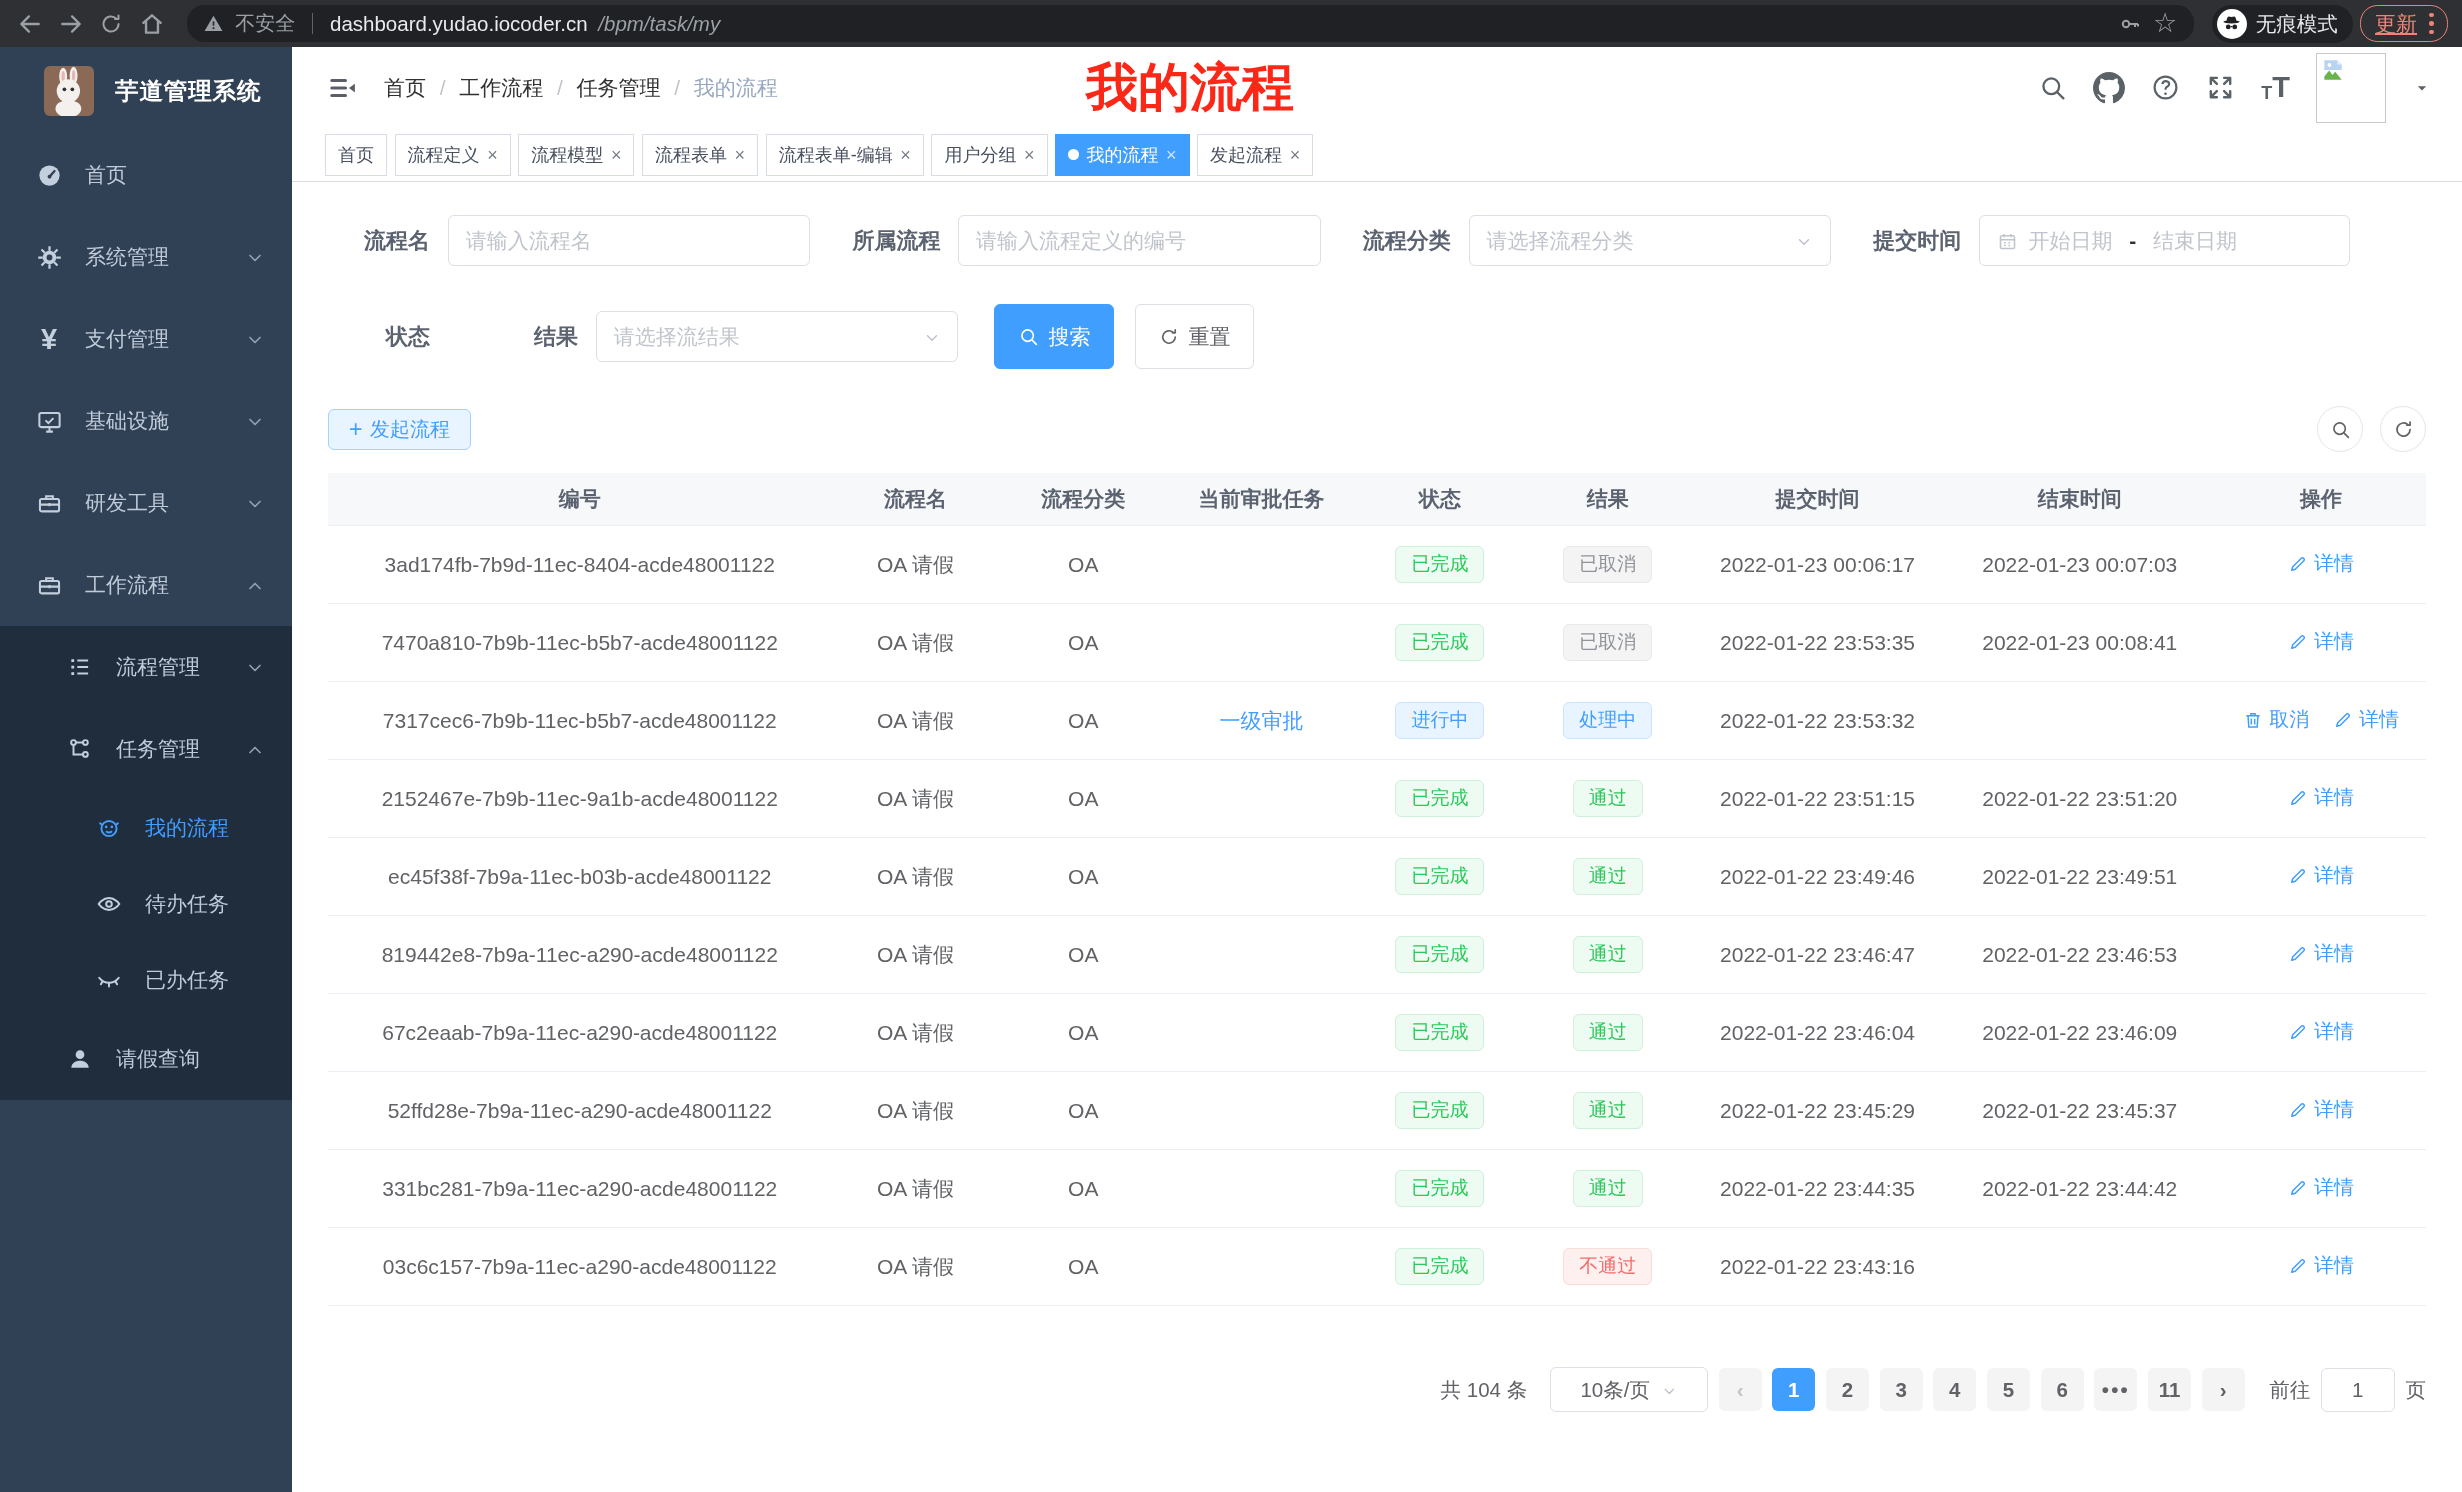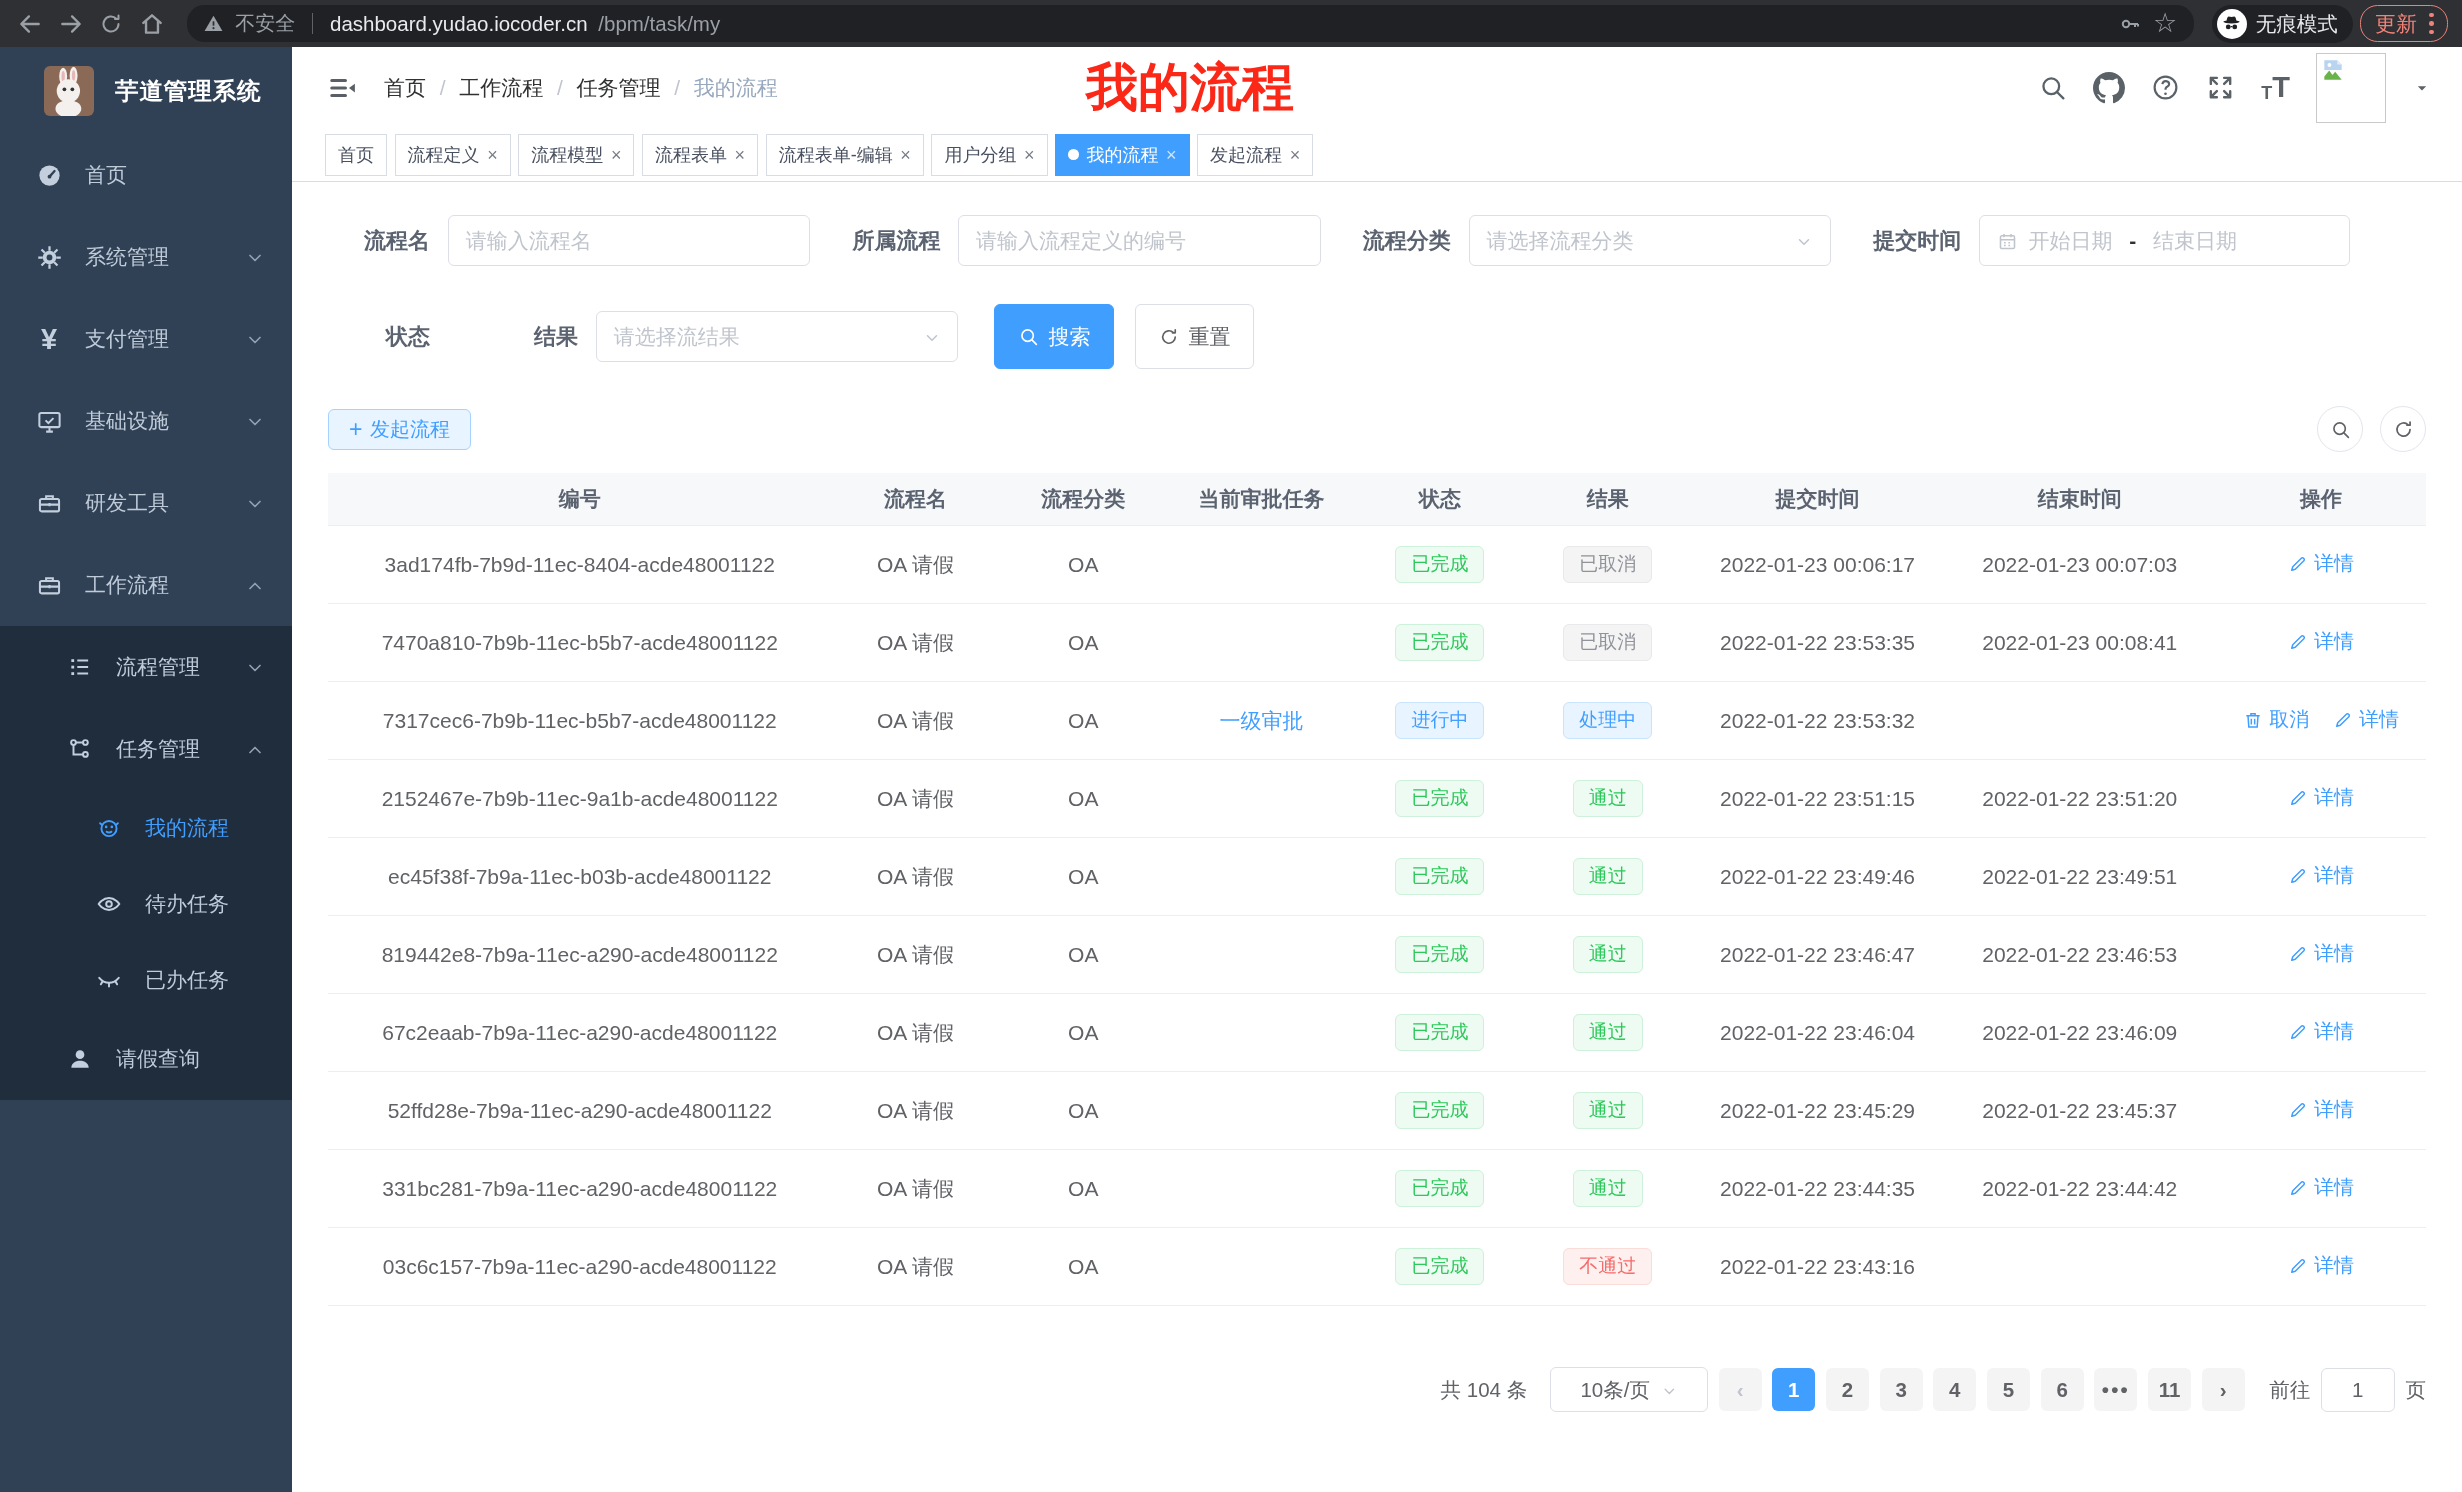--- a/index.html
+++ b/index.html
@@ -5,25 +5,25 @@
   html,body{margin:0;padding:0;width:2462px;height:1493px;overflow:hidden;
     font-family:"Liberation Sans","DejaVu Sans",sans-serif;background:#fff;color:#606266;}
   .ic{display:inline-block;vertical-align:middle;}
 
   
   .browser{height:47px;background:#2f3033;display:flex;align-items:center;padding:0 13.7px;gap:7.6px;}
   .bicon{width:33px;height:33px;display:flex;align-items:center;justify-content:center;color:#9aa0a6;}
   .omnibox{flex:1;height:37px;background:#202124;border-radius:17.5px;margin:0 10.7px;display:flex;align-items:center;padding:0 16.7px;gap:10.7px;color:#9aa0a6;font-size:20px;}
   .omni-sep{width:1.5px;height:21px;background:#5f6368;margin:0 6px;}
   .url-host{color:#e8eaed;font-size:20.5px;}
-  .url-path{color:#9aa0a6;font-size:20.5px;}
+  .url-path{color:#9aa0a6;font-size:20.5px;font-style:italic;}
   .omni-spacer{flex:1;}
   .incog-chip{height:38px;background:#202124;border-radius:19px;display:flex;align-items:center;gap:9px;padding:0 15px 0 4.6px;color:#e8eaed;font-size:20.5px;}
   .incog-circle{width:30px;height:30px;border-radius:50%;background:#fff;display:flex;align-items:center;justify-content:center;}
-  .update-pill{height:35px;border:1.5px solid #ec8177;border-radius:17.5px;display:flex;align-items:center;gap:12px;padding:0 13.7px;color:#f08379;font-size:21px;}
+  .update-pill{height:35px;border:1.5px solid #ec8177;border-radius:17.5px;display:flex;align-items:center;gap:12px;padding:0 13.7px;color:#f08379;font-size:21px;text-decoration:underline;}
   .vdots{display:flex;flex-direction:column;gap:3.8px;}
   .vdots i{width:4.6px;height:4.6px;border-radius:50%;background:#f08379;}
 
   
   .app{display:flex;height:1446px;position:relative;}
   .right-edge{position:absolute;right:0;top:0;bottom:0;width:3px;background:#8b8f94;opacity:.6;}
 
   
   .sidebar{width:292px;background:#304156;color:#bfcbd9;font-size:21px;flex-shrink:0;}
   .logo-row{height:87px;display:flex;align-items:center;padding-left:44px;gap:21px;}

